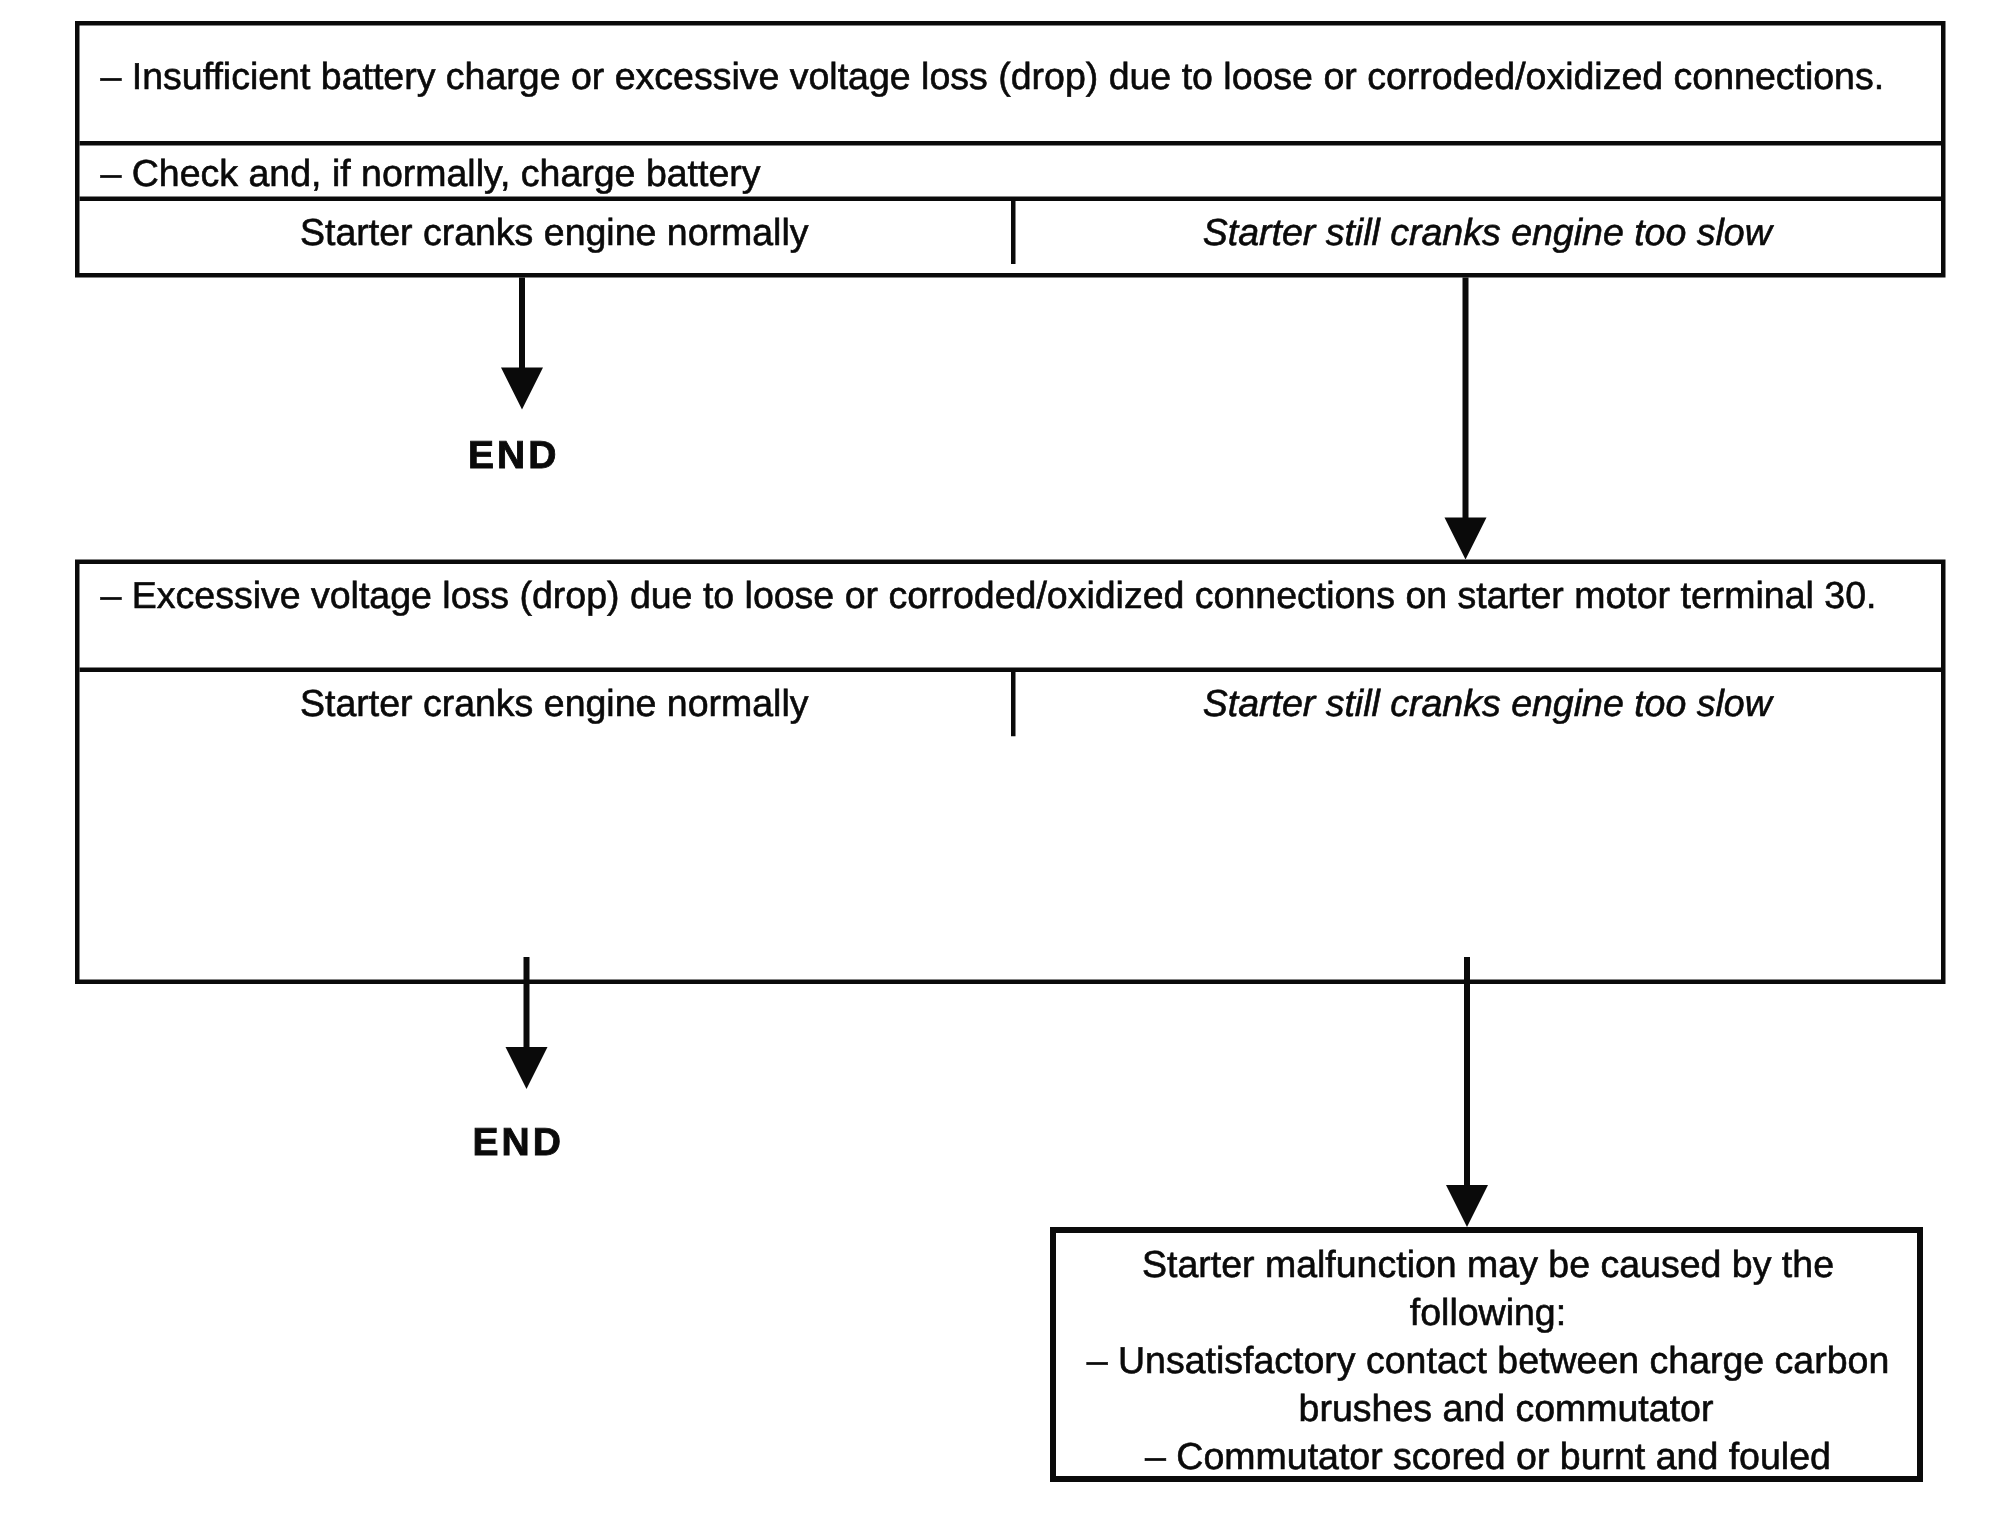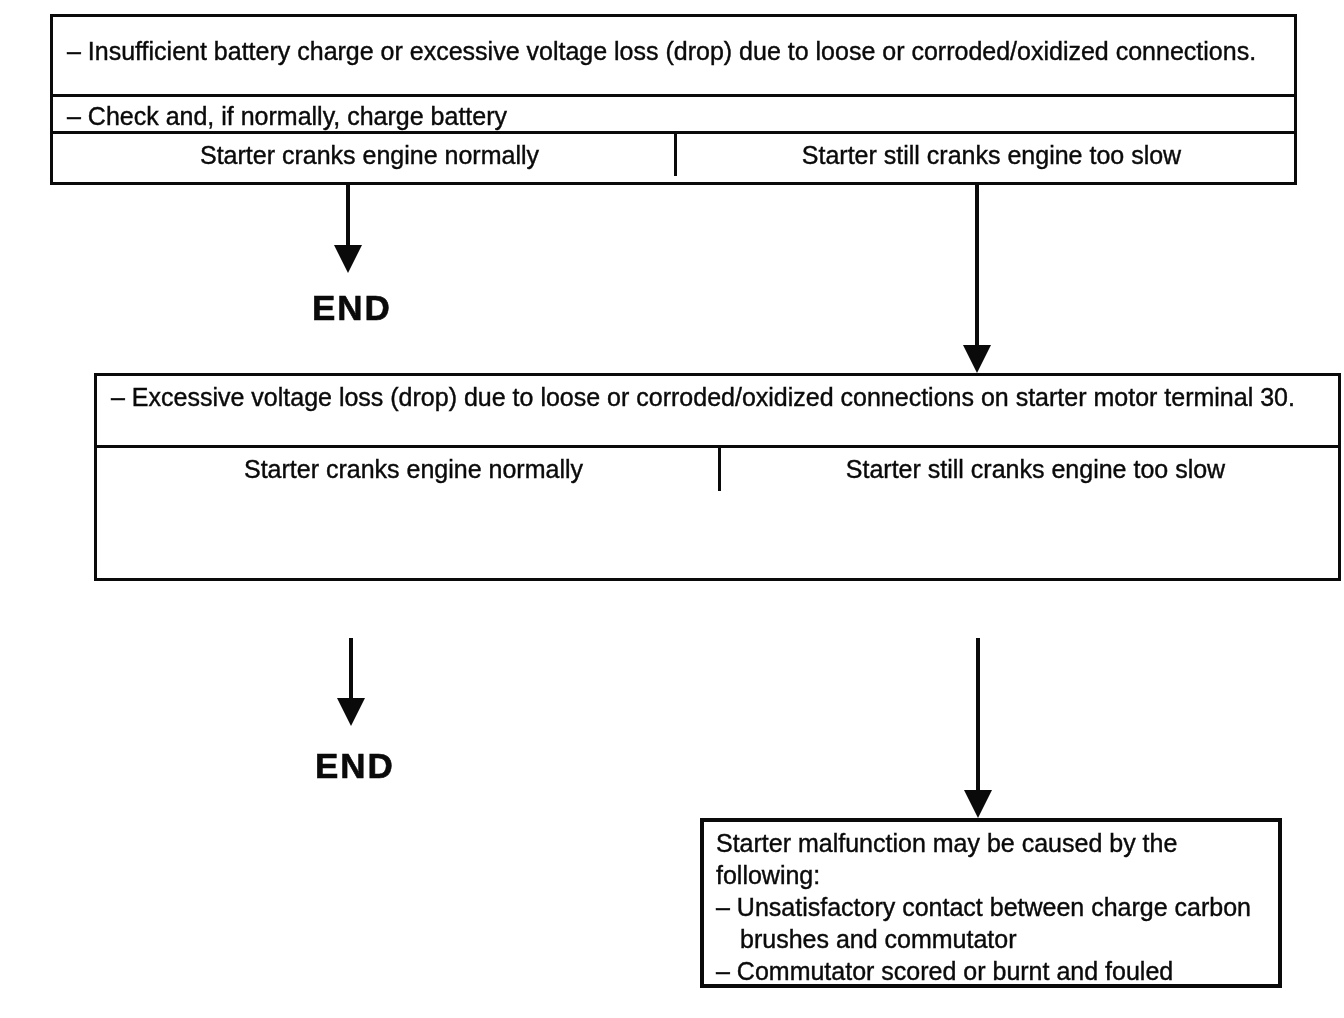--- a/index.html
+++ b/index.html
@@ -33,44 +33,44 @@
   }
   .cell{
     box-sizing:border-box;
     text-align:center;
     font-size:25px;
     overflow:hidden;
     white-space:nowrap;
     padding-left:12px;
   }
   .cell-left{width:624px;border-right:3px solid #0a0a0a;}
-  .cell-right{flex:1;}
+  .cell-right{flex:1;font-style:italic;}
   .arrow-line{position:absolute;width:4px;background:#0a0a0a;}
   .arrow-head{
     position:absolute;width:0;height:0;
     border-left:14px solid transparent;
     border-right:14px solid transparent;
     border-top:28px solid #0a0a0a;
   }
   .end-label{
     position:absolute;
-    font-size:35px;font-weight:bold;
+    font-size:26px;font-weight:bold;
     letter-spacing:2px;
     -webkit-text-stroke:0.6px #0a0a0a;
   }
   .result-box{
     position:absolute;
     left:700px;top:818px;width:582px;height:170px;
     border:4px solid #0a0a0a;
     box-sizing:border-box;
     padding:5px 10px 0 12px;
     font-size:25px;line-height:32px;
     background:#ffffff;
   }
-  .result-box p{margin:0;}
+  .result-box p{margin:0;text-align:center;}
 </style>
 </head>
 <body>
 
 <div class="canvas">
 
   <div class="tbl" style="top:14px;height:171px;">
     <div class="row" style="height:80px;">
       <p class="hang">– Insufficient battery charge or excessive voltage loss (drop) due to loose or corroded/oxidized connections.</p>
     </div>
@@ -83,21 +83,21 @@
     </div>
   </div>
 
   <div class="arrow-line" style="left:346px;top:185px;height:62px;"></div>
   <div class="arrow-head" style="left:334px;top:245px;"></div>
   <div class="end-label" style="left:312px;top:288px;">END</div>
 
   <div class="arrow-line" style="left:975px;top:185px;height:161px;"></div>
   <div class="arrow-head" style="left:963px;top:345px;"></div>
 
-  <div class="tbl" style="top:373px;height:208px;margin-left:44px;">
+  <div class="tbl" style="top:373px;height:283px;">
     <div class="row" style="height:72px;padding-top:5px;">
       <p class="hang">– Excessive voltage loss (drop) due to loose or corroded/oxidized connections on starter motor terminal 30.</p>
     </div>
     <div class="row split" style="height:43px;">
       <div class="cell cell-left" style="line-height:43px;">Starter cranks engine normally</div>
       <div class="cell cell-right" style="line-height:43px;">Starter still cranks engine too slow</div>
     </div>
   </div>
 
   <div class="arrow-line" style="left:349px;top:638px;height:62px;"></div>

